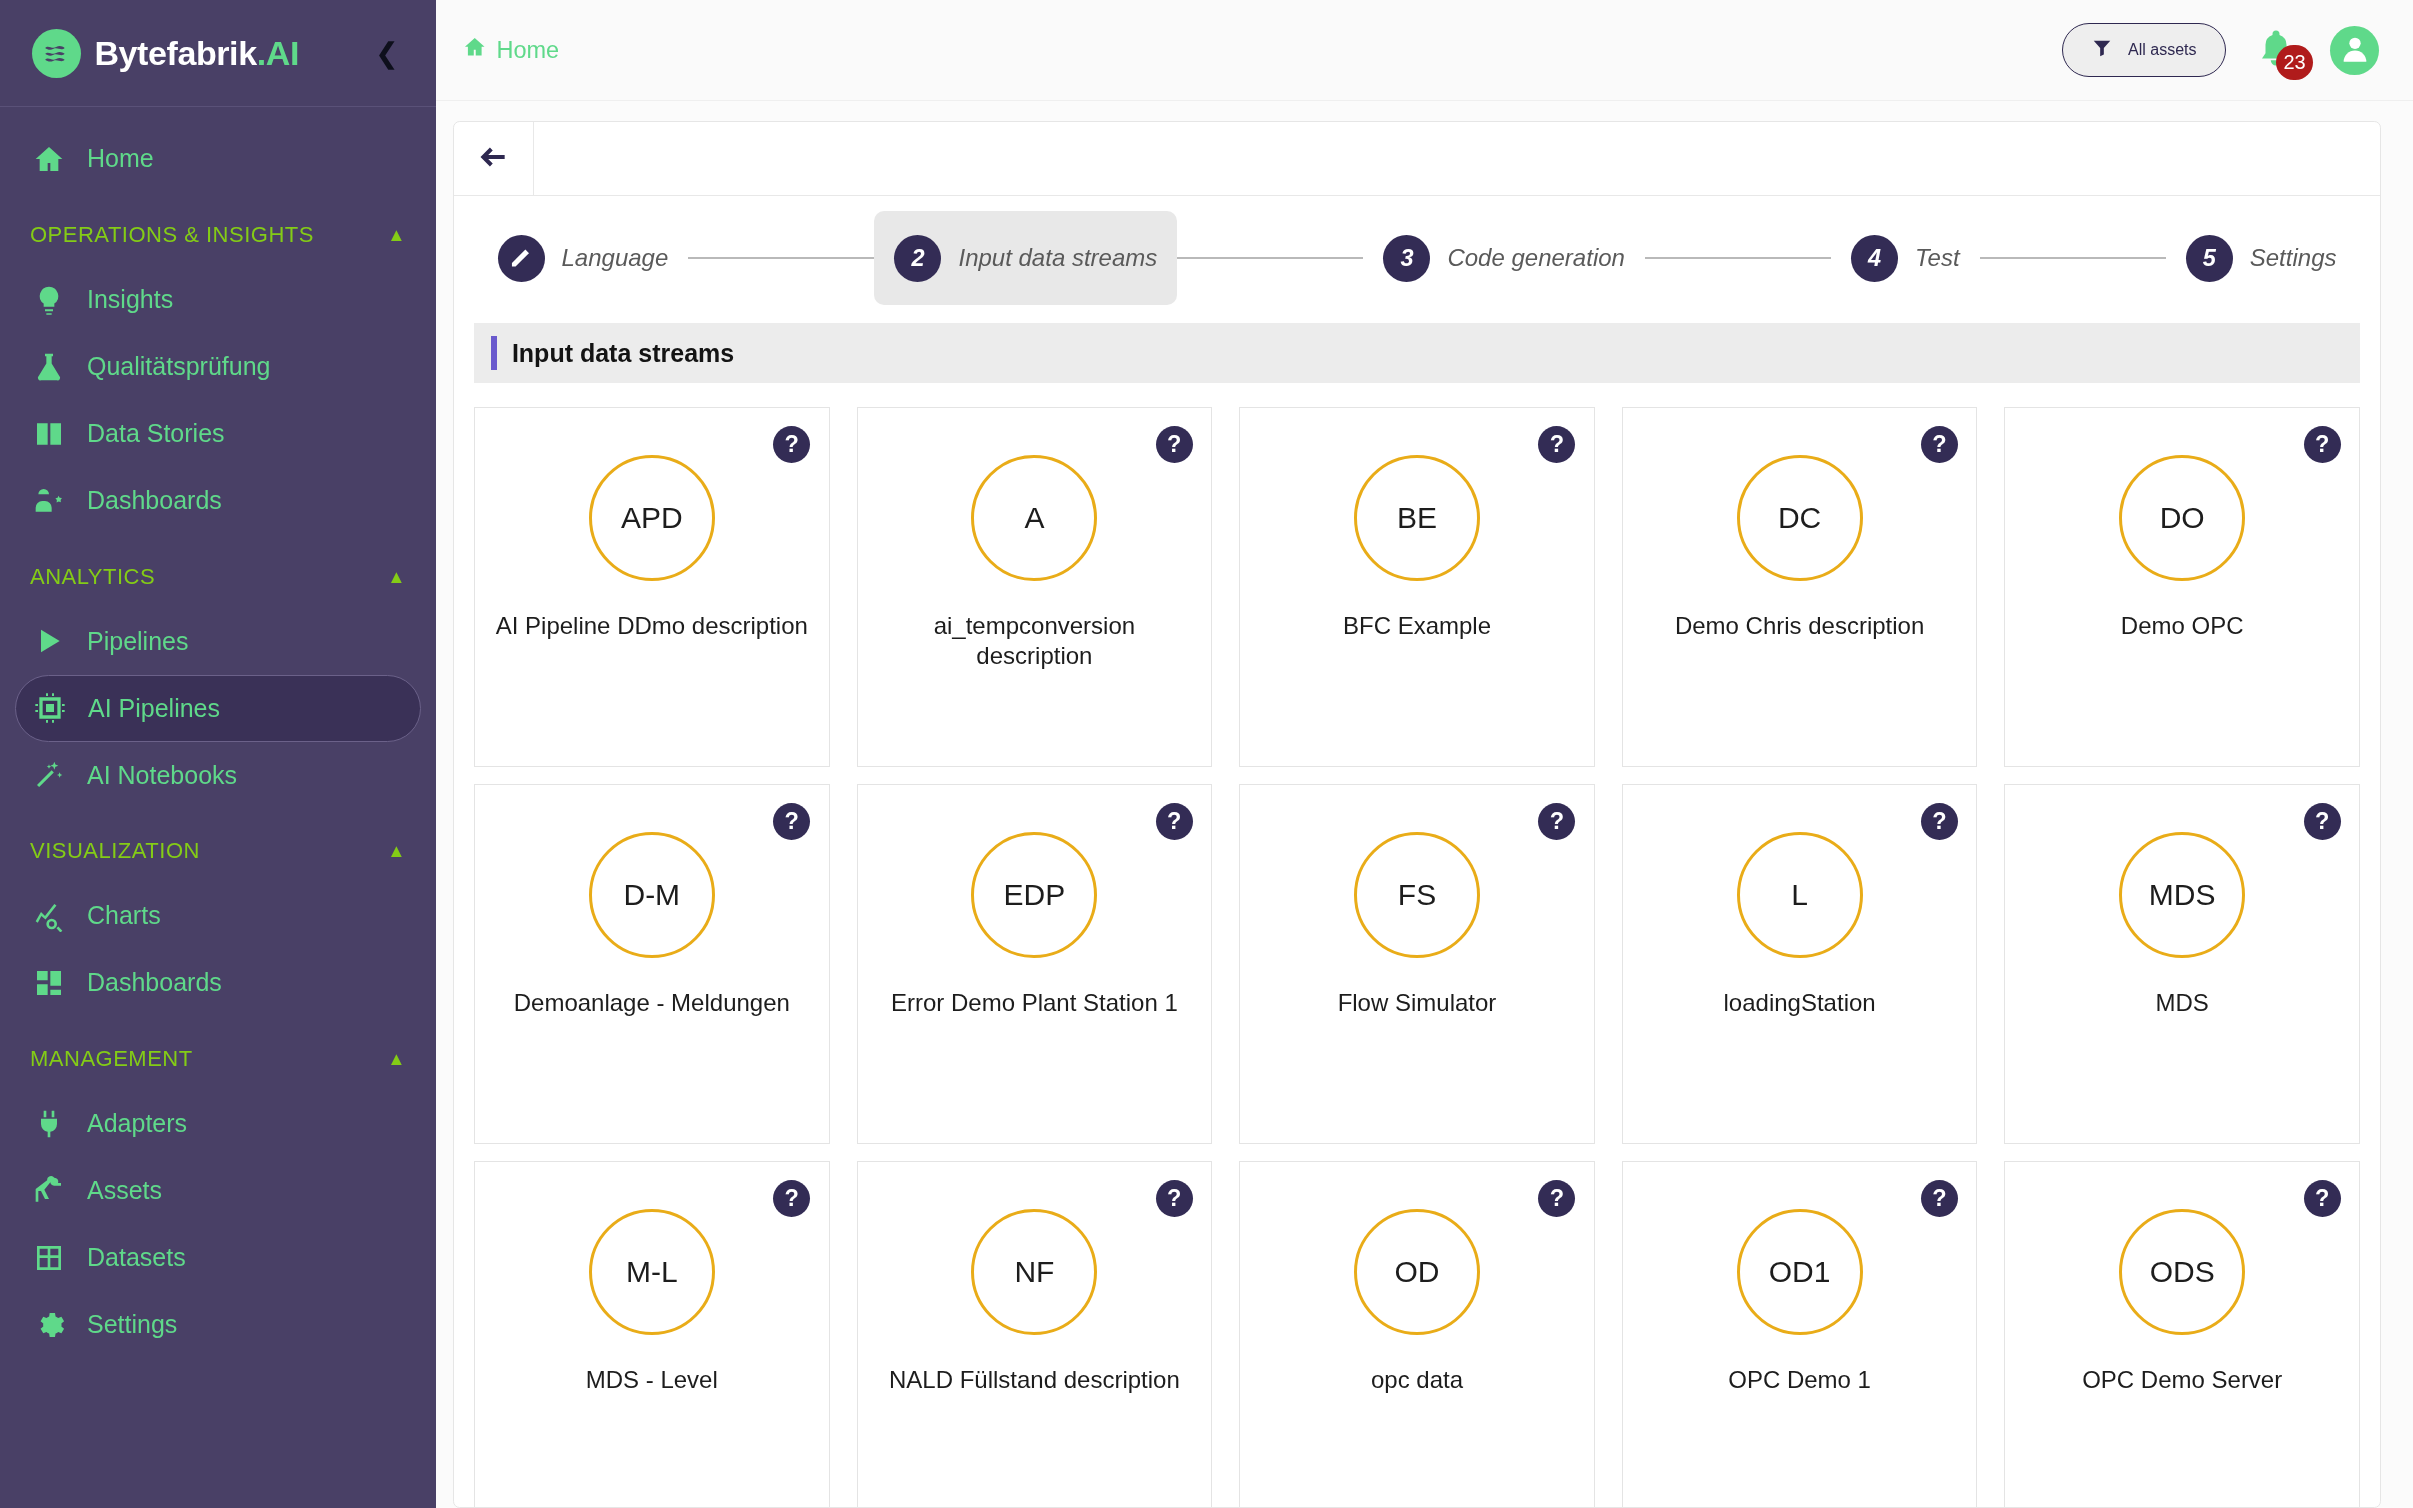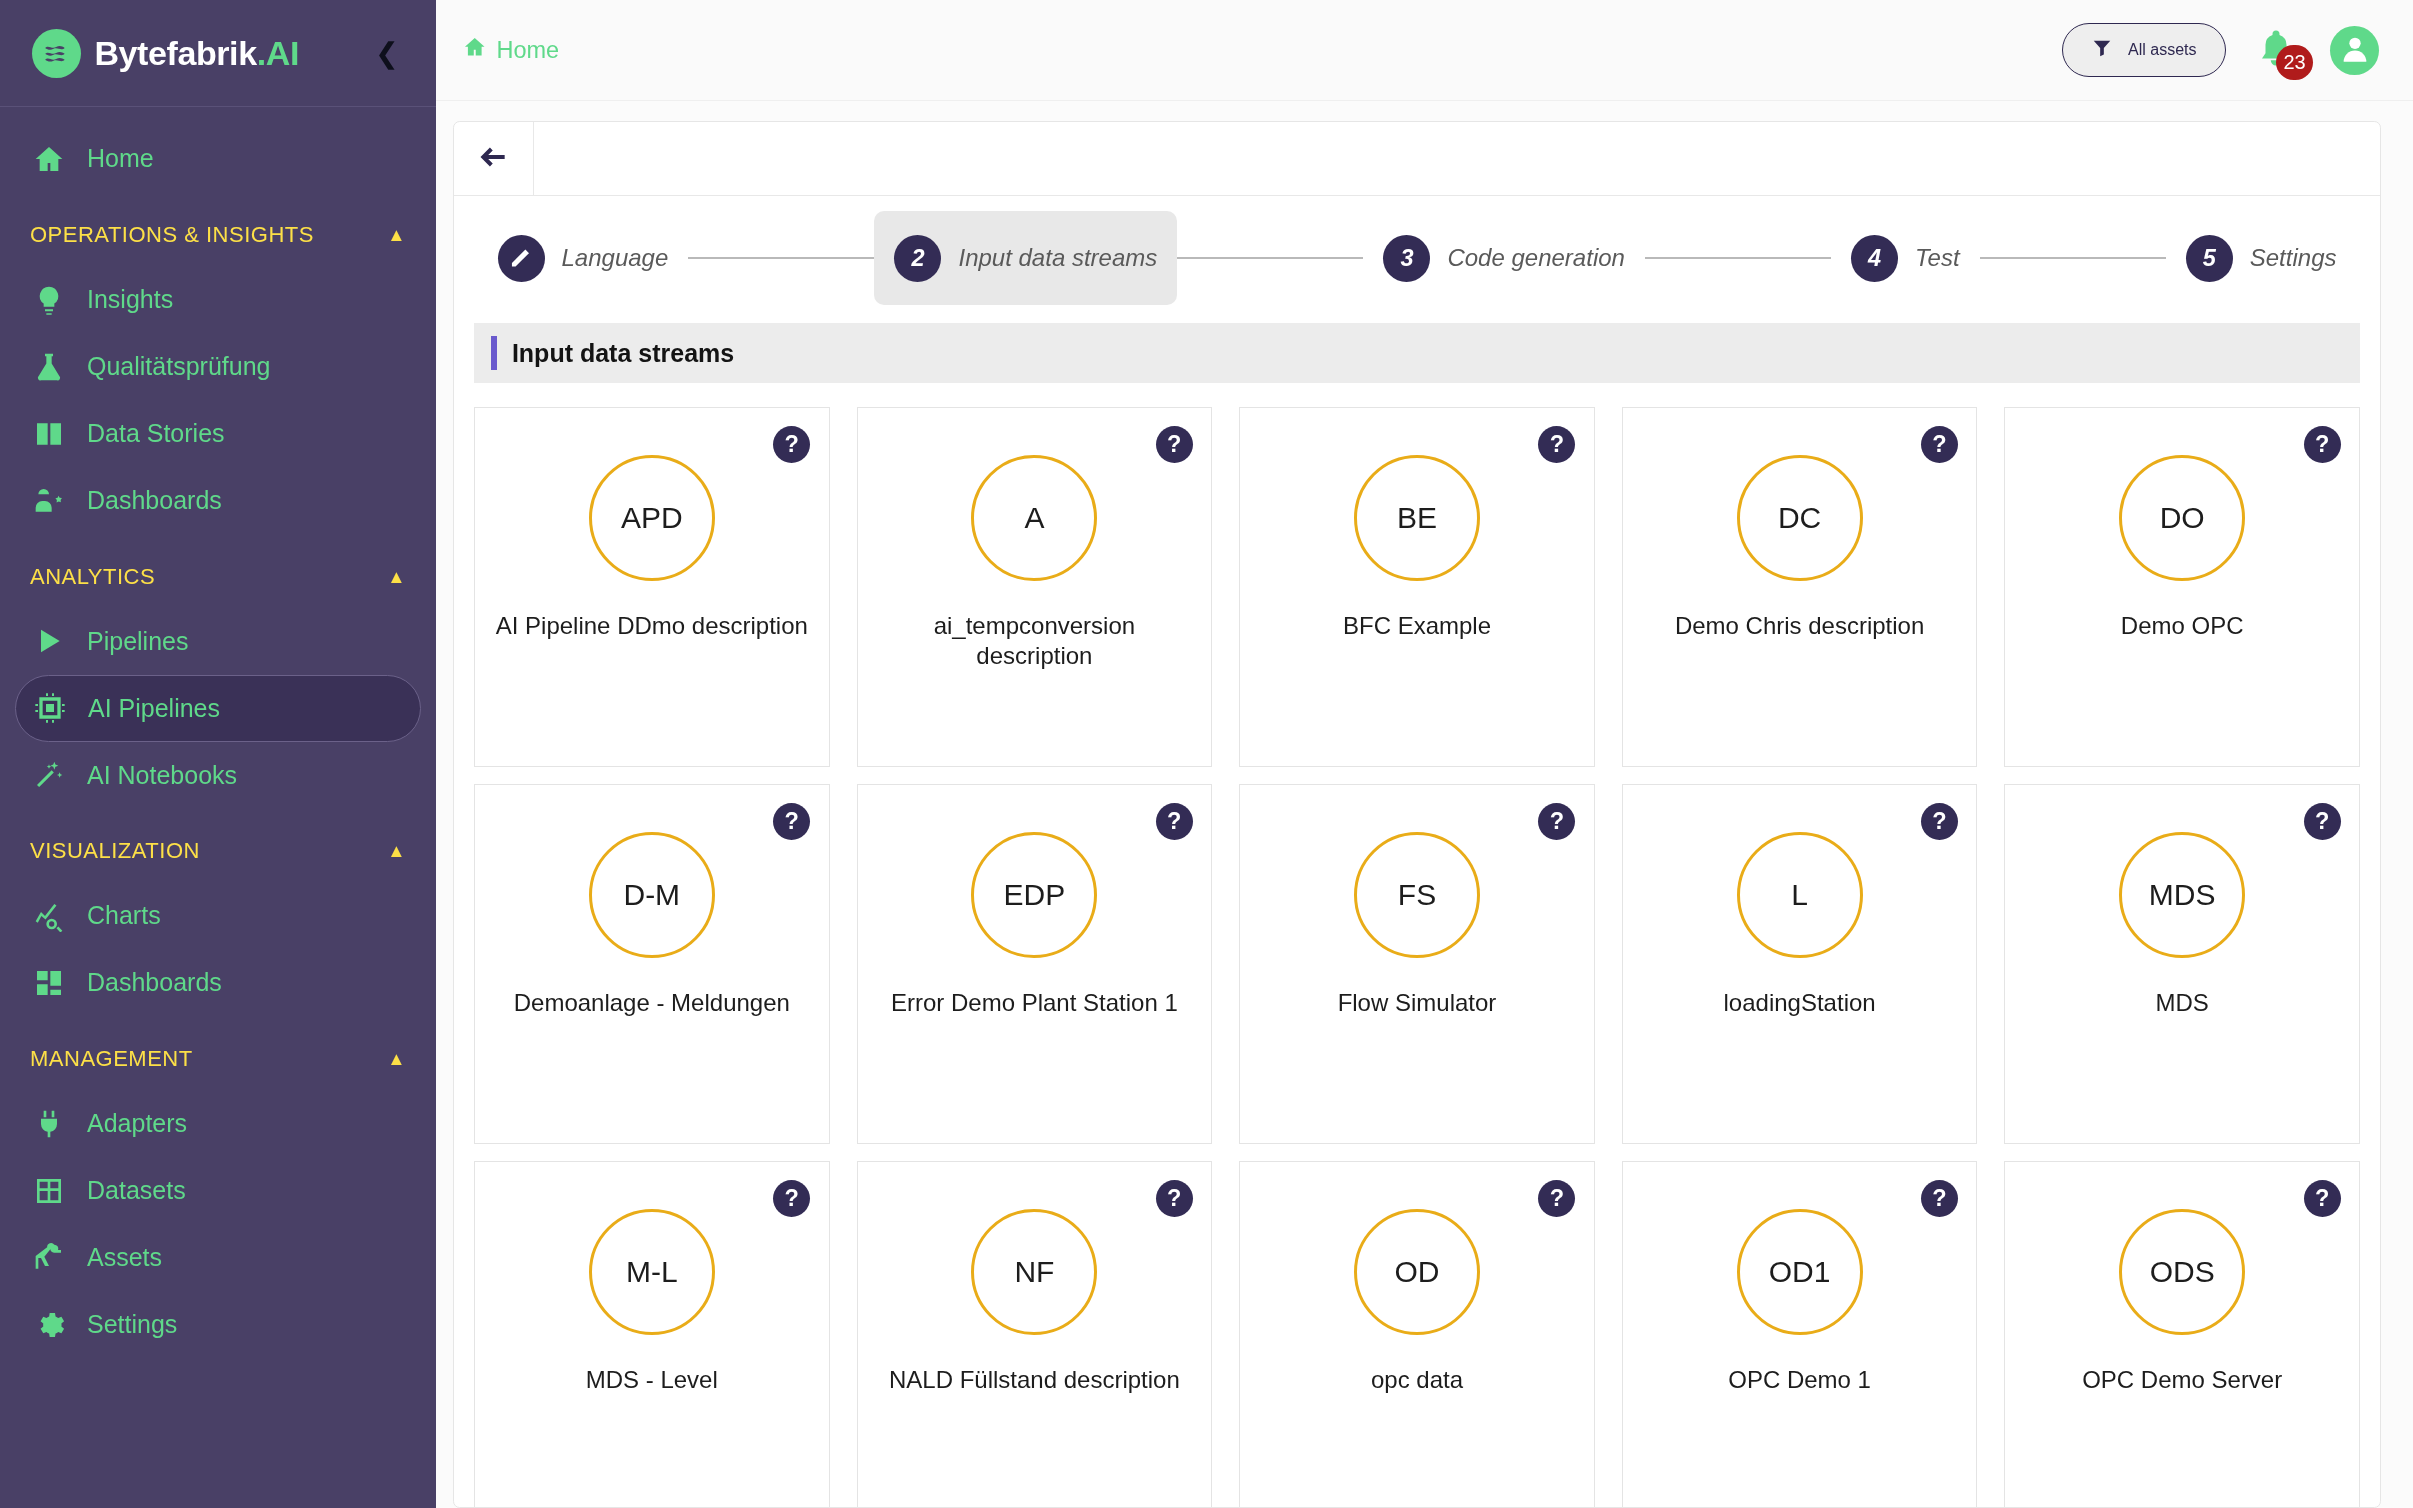--- a/index.html
+++ b/index.html
@@ -47,21 +47,21 @@
   .nav-item.active { background: #3a3157; border: 0.8px solid #6b6189; }
   .nav-item .ico {
     width: 37px; flex: 0 0 37px; height: 37px; margin-right: 20px;
     display: flex; align-items: center; justify-content: center;
   }
   .nav-item .ico svg { width: 32px; height: 32px; fill: #5fd98a; }
 
   .nav-group {
     display: flex; align-items: center;
     height: 62px; padding: 0 30px; margin-top: 11.7px;
-    color: #fde047; font-size: 22px; letter-spacing: 0.5px;
+    color: #84cc16; font-size: 22px; letter-spacing: 0.5px;
   }
   .nav-group .chev { margin-left: auto; font-size: 18.4px; }
 
   
   #main {
     flex: 1; height: 1508px; background: #fbfbfb;
     display: flex; flex-direction: column; position: relative;
   }
   #topbar {
     height: 101px; flex: 0 0 101px;
@@ -281,32 +281,32 @@
         <span class="ico">
           <svg viewBox="0 0 24 24">
               <path d="M8 2h2v5H8zm6 0h2v5h-2zM6 8h12v4a6 6 0 0 1-5 5.9V22h-2v-4.1A6 6 0 0 1 6 12z"></path>
             </svg>
         </span>
         <span>Adapters</span>
       </div>
       <div class="nav-item">
         <span class="ico">
           <svg viewBox="0 0 24 24">
+              <path d="M16 2a3 3 0 0 1 2.8 4H21v2h-4.2A3 3 0 0 1 13 5.4L8.5 11 12 18H9L6 12H4v8H2V10.5L10.6 4A3 3 0 0 1 16 2z"></path>
+            </svg>
+        </span>
+        <span>Assets</span>
+      </div>
+      <div class="nav-item">
+        <span class="ico">
+          <svg viewBox="0 0 24 24">
               <path d="M3 3h18v18H3zm2 2v5h6V5zm8 0v5h6V5zM5 12v7h6v-7zm8 0v7h6v-7z"></path>
             </svg>
         </span>
         <span>Datasets</span>
-      </div>
-      <div class="nav-item">
-        <span class="ico">
-          <svg viewBox="0 0 24 24">
-              <path d="M16 2a3 3 0 0 1 2.8 4H21v2h-4.2A3 3 0 0 1 13 5.4L8.5 11 12 18H9L6 12H4v8H2V10.5L10.6 4A3 3 0 0 1 16 2z"></path>
-            </svg>
-        </span>
-        <span>Assets</span>
       </div>
       <div class="nav-item">
         <span class="ico">
           <svg viewBox="0 0 24 24">
               <path d="M12 8a4 4 0 1 0 0 8 4 4 0 0 0 0-8zm9.4 4a7.4 7.4 0 0 0-.1-1.2l2-1.6-2-3.4-2.4 1a7.5 7.5 0 0 0-2-1.2L16.5 3h-4l-.4 2.6a7.5 7.5 0 0 0-2 1.2l-2.4-1-2 3.4 2 1.6a7.6 7.6 0 0 0 0 2.4l-2 1.6 2 3.4 2.4-1a7.5 7.5 0 0 0 2 1.2l.4 2.6h4l.4-2.6a7.5 7.5 0 0 0 2-1.2l2.4 1 2-3.4-2-1.6c.1-.4.1-.8.1-1.2z"></path>
             </svg>
         </span>
         <span>Settings</span>
       </div>
 

